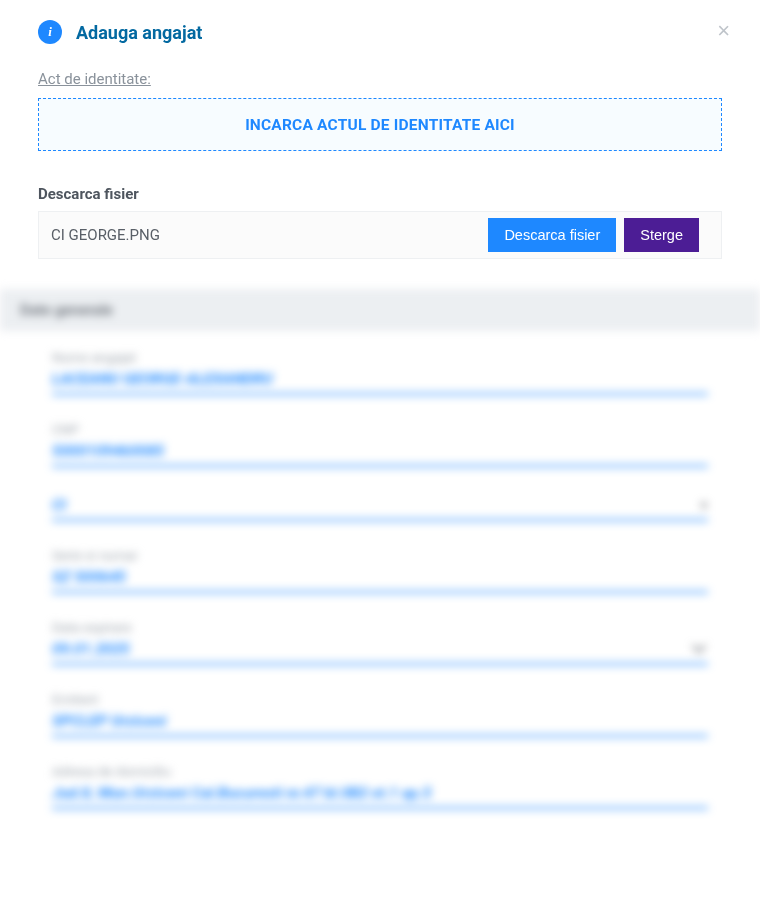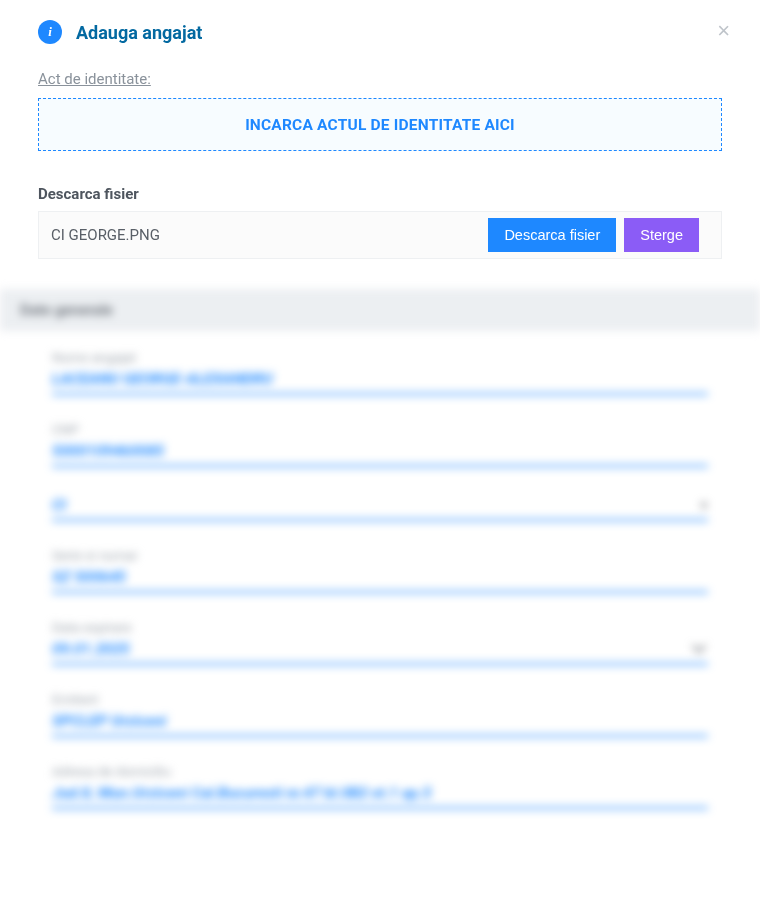--- a/index.html
+++ b/index.html
@@ -93,21 +93,21 @@
     .btn {
       border: none;
       color: #fff;
       font-size: 14.5px;
       padding: 9px 16px;
       border-radius: 0;
       cursor: pointer;
       font-weight: 500;
     }
     .btn-primary { background: #1e88ff; }
-    .btn-danger { background: #8b5cf6; }
+    .btn-danger { background: #4c1d95; }
 
     
     .blurred-wrap {
       filter: blur(4px);
       pointer-events: none;
       user-select: none;
       margin-top: 30px;
     }
     .section-header {
       background: #eceff2;

